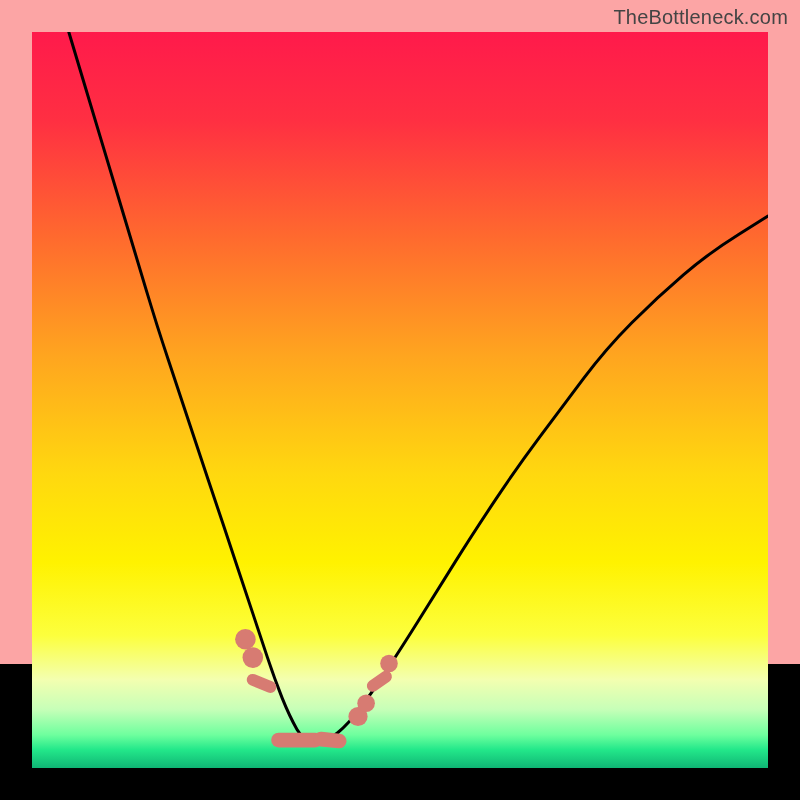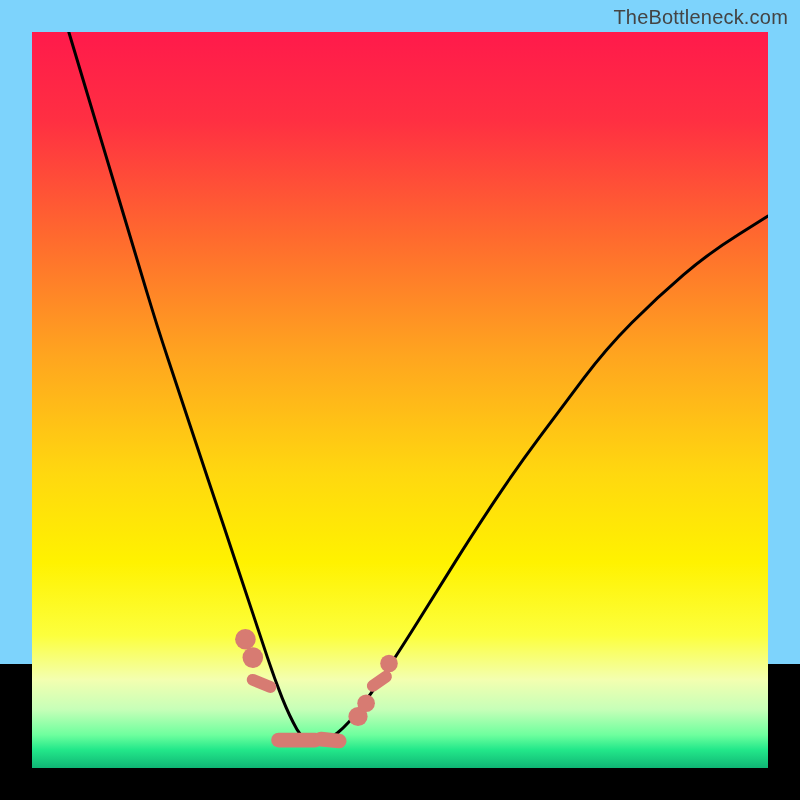--- a/index.html
+++ b/index.html
@@ -8,21 +8,21 @@
   width: 800px;
   height: 800px;
   background: #000;
   overflow: hidden;
   font-family: Arial, Helvetica, sans-serif;
 }
 .frame {
   position: absolute;
   left: 0; top: 0;
   width: 800px; height: 664px;
-  background: #7dd3fc;
+  background: #fca5a5;
 }
 .plot-area {
   position: absolute;
   left: 32px;
   top: 32px;
   width: 736px;
   height: 736px;
   overflow: hidden;
 }
 .watermark {

